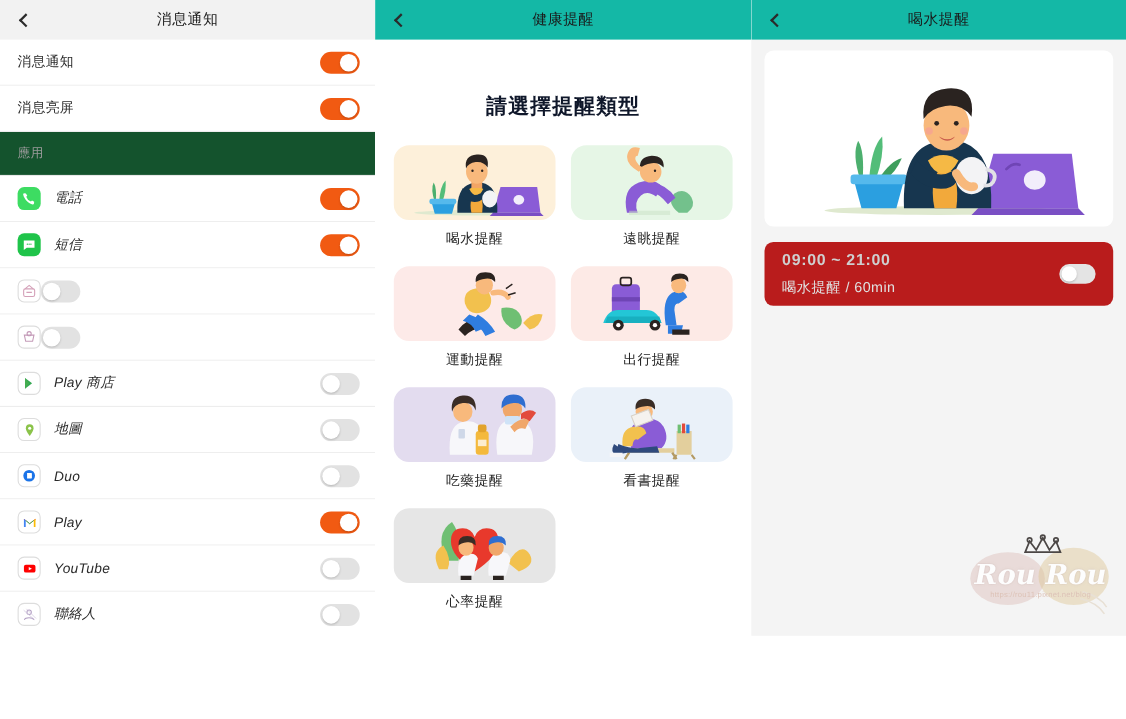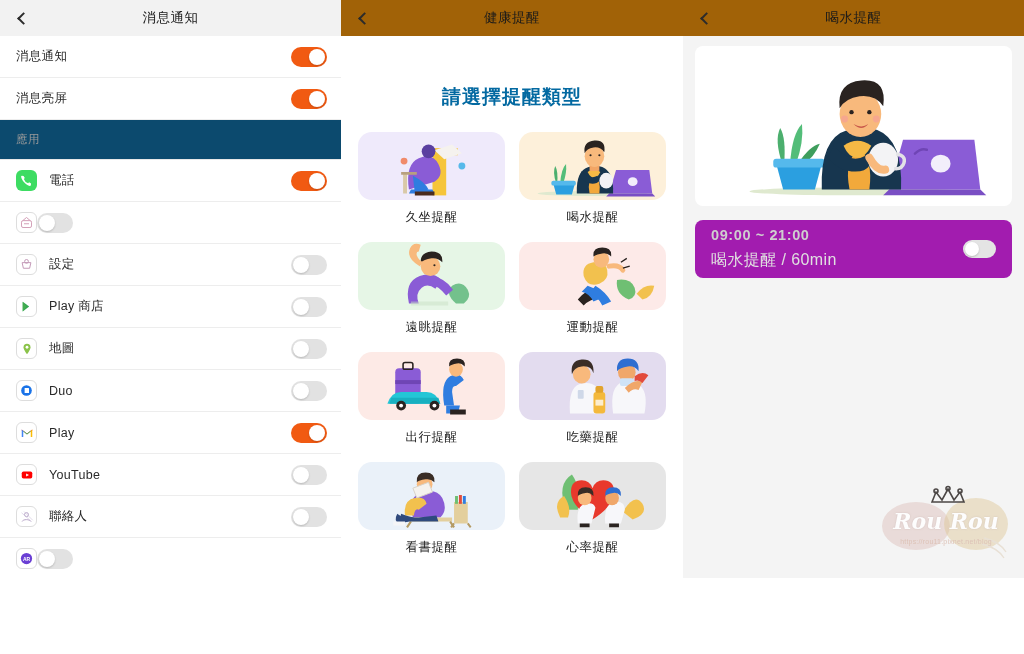--- a/index.html
+++ b/index.html
@@ -16,21 +16,21 @@
   .panel-left   { width: 341px; }
   .panel-mid    { width: 342px; }
   .panel-right  { width: 341px; background: #f4f4f4; }
 
   
   .navbar {
     height: 36px; display: flex; align-items: center;
     position: relative; flex: none;
   }
   .navbar-left  { background: #f2f2f2; }
-  .navbar-plain { background: #a16207; }
+  .navbar-plain { background: #14b8a6; }
   .nav-back {
     width: 36px; height: 36px; display: flex; align-items: center; justify-content: center;
     margin-left: 4px; cursor: pointer;
   }
   .chev {
     width: 9px; height: 9px;
     border-left: 2px solid #2b2b2b; border-bottom: 2px solid #2b2b2b;
     transform: rotate(45deg); margin-left: 3px;
   }
   .nav-title {
@@ -39,24 +39,24 @@
   }
 
   
   .list { background: #fff; }
   .row {
     height: 42px; display: flex; align-items: center;
     padding: 0 14px 0 16px; background: #fff;
     border-bottom: 1px solid #ededed;
   }
   .row-label { font-size: 12.5px; color: #2a2a2a; flex: 1; letter-spacing: .3px; }
-  .row .app-label { margin-left: 12px; }
+  .row .app-label { margin-left: 12px; font-style: italic; }
   .section-head {
     height: 40px; display: flex; align-items: center; padding-left: 16px;
-    background: #0c4a6e; border-bottom: 1px solid #e8e8e8;
+    background: #14532d; border-bottom: 1px solid #e8e8e8;
   }
   .section-head span { font-size: 11.5px; color: #9a9a9a; letter-spacing: .4px; }
 
   
   .toggle {
     width: 36px; height: 20px; border-radius: 10px; position: relative;
     flex: none; cursor: pointer; background: #e2e2e2;
   }
   .toggle.on { background: #f15a12; }
   .toggle .knob {
@@ -74,58 +74,58 @@
     display: flex; align-items: center; justify-content: center;
     font-size: 9px; font-weight: bold; color: #fff; overflow: hidden;
   }
   .ic-phone   { background: #3ddc62; }
   .ic-sms     { background: #1fc44a; }
   .ic-outline { background: #fff; border: 1px solid #ddd; }
 
   
   .mid-title {
     text-align: center; font-size: 19px; font-weight: bold;
-    color: #0369a1; margin-top: 48px; letter-spacing: 1px;
+    color: #0f172a; margin-top: 48px; letter-spacing: 1px;
   }
   .grid {
     display: grid; grid-template-columns: 1fr 1fr;
     gap: 16px 14px; padding: 22px 17px 0 17px;
   }
   .card { cursor: pointer; }
   .card-img {
     height: 68px; border-radius: 14px; position: relative; overflow: hidden;
   }
   .card-cap {
     text-align: center; font-size: 12.5px; color: #232323;
     margin-top: 9px; letter-spacing: .5px;
   }
 
   
   .hero-card {
     margin: 10px 12px 0 12px; height: 160px; background: #fff;
     border-radius: 8px; overflow: hidden; position: relative;
   }
   .sched-card {
-    margin: 14px 12px 0 12px; height: 58px; background: #a21caf;
+    margin: 14px 12px 0 12px; height: 58px; background: #b91c1c;
     border-radius: 8px; display: flex; align-items: center;
     padding: 0 16px;
   }
   .sched-texts { flex: 1; }
   .sched-time { font-size: 14.5px; font-weight: bold; color: #cfcfcf; letter-spacing: .6px; }
-  .sched-sub  { font-size: 16px; color: #e0e0e0; margin-top: 7px; letter-spacing: .4px; }
+  .sched-sub  { font-size: 13px; color: #e0e0e0; margin-top: 7px; letter-spacing: .4px; }
 
   
   .watermark {
     position: absolute; right: 8px; bottom: 10px;
     width: 140px; height: 88px; opacity: .85; pointer-events: none;
   }
   .wm-text {
     position: absolute; left: 0; right: 0; top: 28px; text-align: center;
     font-family: "DejaVu Serif", serif; font-style: italic; font-weight: bold;
-    font-size: 22px; color: #ffffff;
+    font-size: 25px; color: #ffffff;
     text-shadow: 0 0 2px rgba(180,150,150,.55);
   }
   .wm-url {
     position: absolute; left: 0; right: 0; top: 58px; text-align: center;
     font-size: 7px; color: #d9b9ac; letter-spacing: .2px;
   }
 </style>
 </head>
 <body>
 
@@ -159,39 +159,52 @@
             <svg viewBox="0 0 24 24" width="13" height="13">
               <path fill="#fff" d="M6.6 3.5 8.9 7.2 7.1 9a12 12 0 0 0 7.9 7.9l1.8-1.8 3.7 2.3-.5 3.2c-.2 1-1.1 1.6-2.1 1.4C11.6 20.8 3.2 12.4 2 5.1c-.2-1 .4-1.9 1.4-2.1z"></path>
             </svg>
           </span>
           <span class="row-label app-label">電話</span>
           <span class="toggle on">
             <span class="knob"></span>
           </span>
         </div>
         <div class="row">
+          <span class="appicon ic-sms">
+            <svg viewBox="0 0 24 24" width="13" height="13">
+              <path fill="#fff" d="M3 5h18v12H8l-5 4z"></path>
+              <circle cx="9" cy="11" r="1.2" fill="#1fc44a"></circle>
+              <circle cx="12" cy="11" r="1.2" fill="#1fc44a"></circle>
+              <circle cx="15" cy="11" r="1.2" fill="#1fc44a"></circle>
+            </svg>
+          </span>
+          <span class="row-label app-label">短信</span>
+          <span class="toggle on">
+            <span class="knob"></span>
+          </span>
+        </div>
+        <div class="row">
           <span class="appicon ic-outline">
             <svg viewBox="0 0 24 24" width="15" height="15">
               <rect x="4" y="9" width="16" height="11" rx="2.5" fill="none" stroke="#d4a0b8" stroke-width="1.6"></rect>
               <path d="M6 9 12 4l6 5" fill="none" stroke="#d4a0b8" stroke-width="1.6"></path>
               <path d="M8 14h8" stroke="#d4a0b8" stroke-width="1.6"></path>
             </svg>
           </span>
           <span class="toggle ">
             <span class="knob"></span>
           </span>
         </div>
         <div class="row">
           <span class="appicon ic-outline">
             <svg viewBox="0 0 24 24" width="15" height="15">
               <path d="M5 9h14l-2 9H7z" fill="none" stroke="#c49ab8" stroke-width="1.6"></path>
               <circle cx="12" cy="7" r="3" fill="none" stroke="#c49ab8" stroke-width="1.6"></circle>
             </svg>
           </span>
-          <span class="row-label app-label">設定</span>
           <span class="toggle ">
             <span class="knob"></span>
           </span>
         </div>
         <div class="row">
           <span class="appicon ic-outline">
             <svg viewBox="0 0 24 24" width="13" height="13">
               <path d="M5 3l12 9-12 9z" fill="#34a853"></path>
               <path d="M5 3l7 9-7 9z" fill="#4caf50" opacity=".7"></path>
             </svg>
@@ -283,37 +296,20 @@
 
   <div class="panel panel-mid">
     <div class="navbar navbar-plain">
       <div class="nav-back">
         <span class="chev"></span>
       </div>
       <div class="nav-title">健康提醒</div>
     </div>
     <div class="mid-title">請選擇提醒類型</div>
     <div class="grid" id="mid-grid">
-        <div class="card">
-          <div class="card-img" style="background:#efeafb"><svg viewBox="0 0 150 68" width="100%" height="100%">
-              <circle cx="47" cy="29" r="3.5" fill="#f08a6a"></circle>
-              <circle cx="106" cy="34" r="3.5" fill="#57b9ea"></circle>
-              <rect x="76" y="16" width="14" height="48" fill="#f6c53a"></rect>
-              <rect x="76" y="16" width="26" height="7" fill="#f6c53a"></rect>
-              <path d="M78 18 l18 -6 l10 9 l-18 6z" fill="#f5f2ee"></path>
-              <path d="M52 58 q-4 -26 10 -32 q14 -6 20 6 q6 12 -4 18z" fill="#8a5cd6"></path>
-              <ellipse cx="72" cy="19" rx="7" ry="7" fill="#5a3fa0"></ellipse>
-              <path d="M56 44 q12 6 16 14 l-14 4z" fill="#2f7de0"></path>
-              <path d="M54 58 h22 l2 4 h-26z" fill="#2f7de0"></path>
-              <path d="M58 60 h20 v4 h-20z" fill="#4a2b1e"></path>
-              <path d="M46 42 h4 v20 h-4z" fill="#d9c9a8"></path>
-              <path d="M44 40 h16 v3 h-16z" fill="#b8a07f"></path>
-            </svg></div>
-          <div class="card-cap">久坐提醒</div>
-        </div>
         <div class="card">
           <div class="card-img" style="background:#fdf0da"><svg viewBox="0 0 150 68" width="100%" height="100%">
               <ellipse cx="75" cy="62" rx="56" ry="2.5" fill="#dfe9cf"></ellipse>
               <path d="M38 52 q-4 -12 -1 -18 q3 5 2 18z" fill="#4caf6e"></path>
               <path d="M42 52 q1 -15 6 -20 q1 9 -3 20z" fill="#53bd79"></path>
               <path d="M35 52 h22 l-3 11 h-16z" fill="#2b9fe0"></path>
               <rect x="33" y="49" width="25" height="5" rx="2" fill="#55b9ec"></rect>
               <path d="M92 62 l7 -24 h34 l3 24z" fill="#8a5cd6"></path>
               <path d="M92 62 h44 l3 3 h-50z" fill="#7a4fc4"></path>
               <ellipse cx="116" cy="50" rx="5" ry="4.5" fill="#f2eefb"></ellipse>

